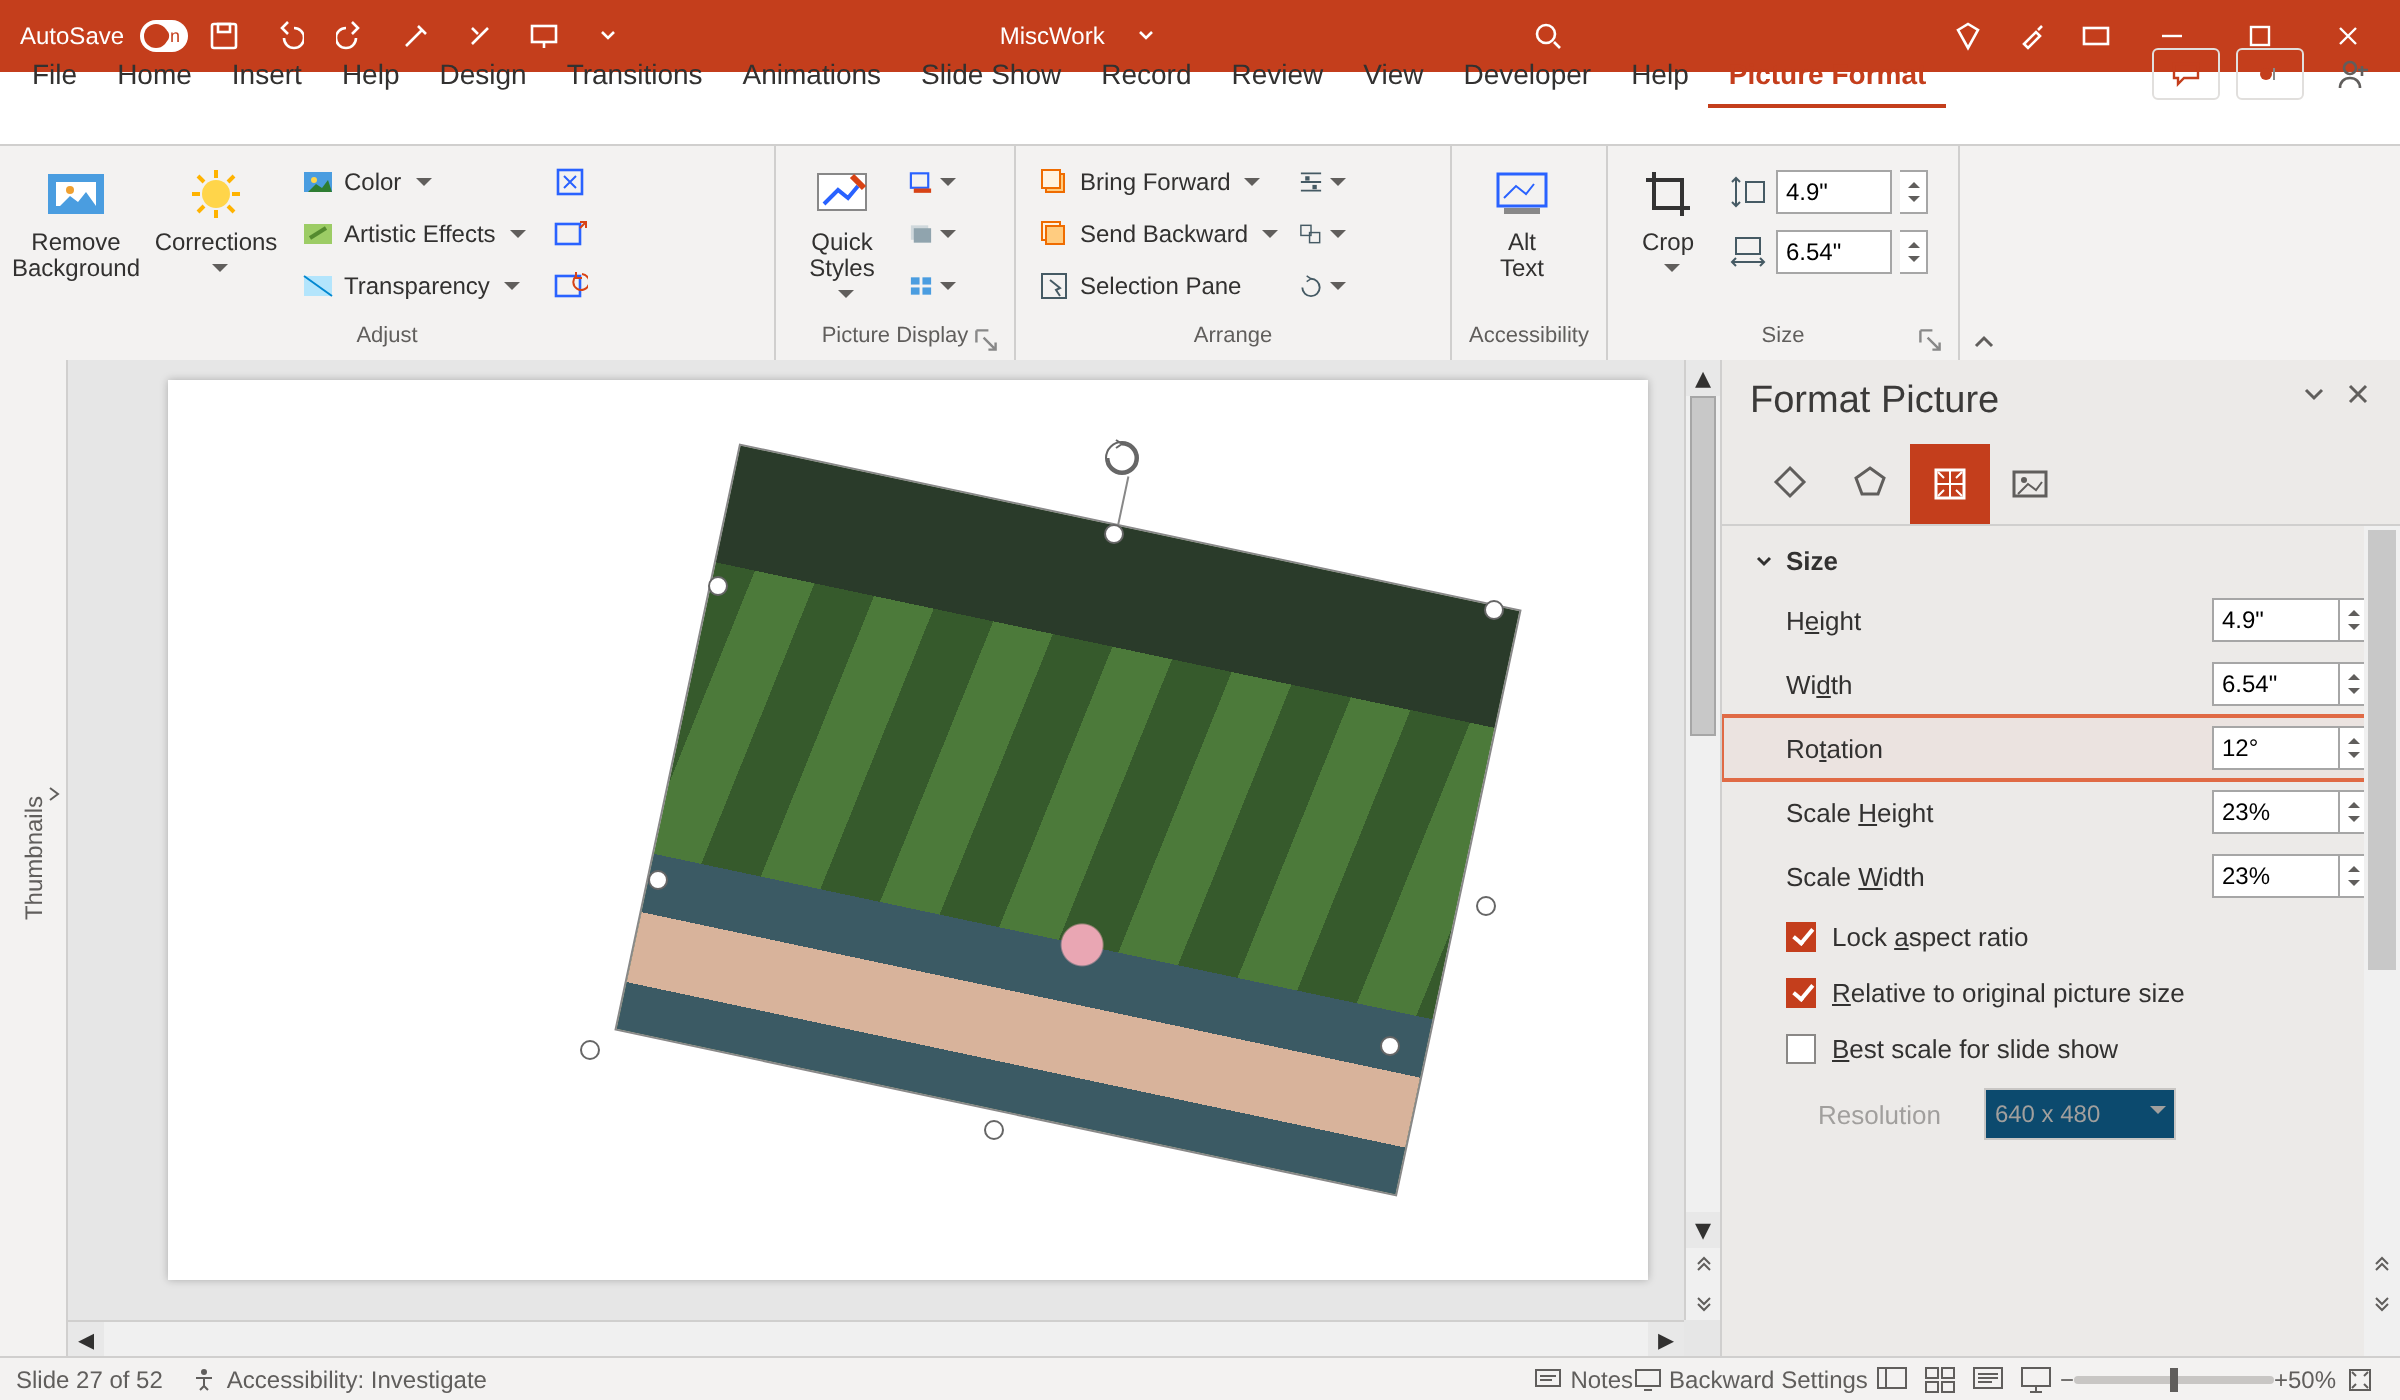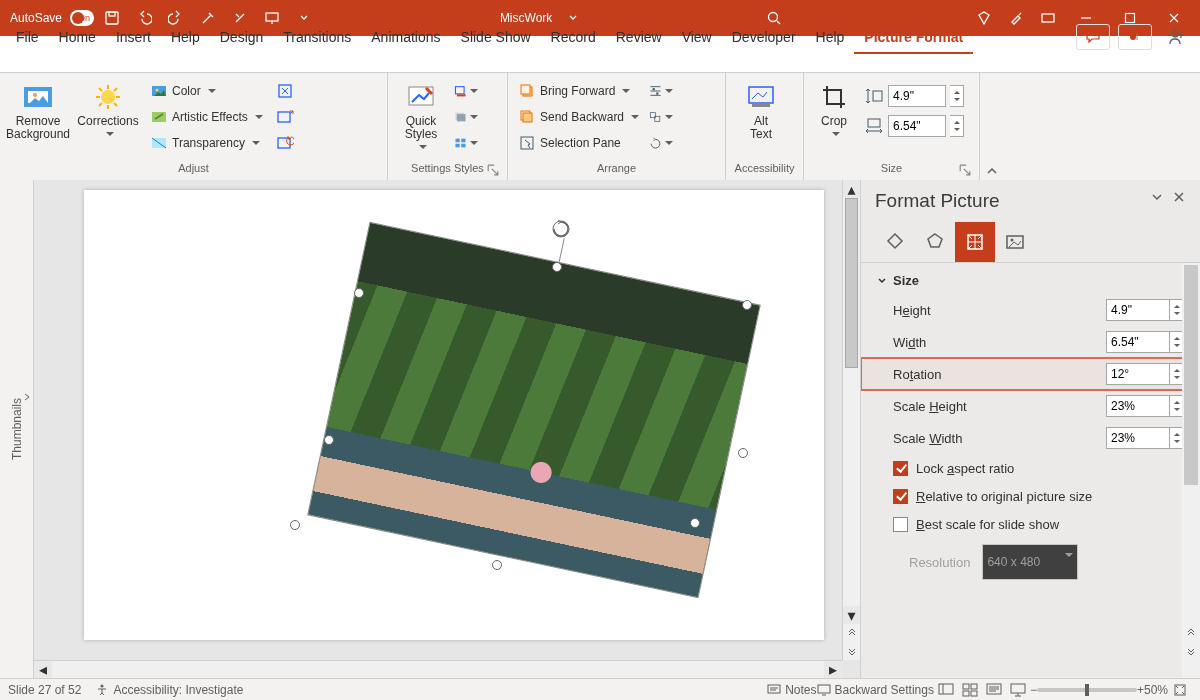--- a/index.html
+++ b/index.html
@@ -93,22 +93,22 @@
   .section-hd{display:flex;align-items:center;gap:6px;padding:10px 16px 6px;font-weight:600;}
   .prop{display:flex;align-items:center;padding:4px 16px 4px 32px;height:32px;}
   .prop .plabel{flex:1;}
   .prop .pval{display:flex;align-items:center;}
   .prop input{width:64px;height:22px;border:1px solid #a6a6a6;background:#fff;font-size:12px;padding:0 4px;}
   .prop.hl{outline:2px solid #e06a45;outline-offset:-1px;background:rgba(224,106,69,.05);}
   .chk{display:flex;align-items:center;gap:8px;padding:4px 16px 4px 32px;height:28px;}
   .chk .box{width:15px;height:15px;border:1px solid #8a8886;background:#fff;display:flex;align-items:center;justify-content:center;}
   .chk .box.checked{background:var(--ppt-red);border-color:var(--ppt-red);}
   .chk .box.checked::after{content:"";width:4px;height:8px;border:solid #fff;border-width:0 2px 2px 0;transform:rotate(40deg) translateY(-1px);}
-  .resrow{display:flex;align-items:center;padding:6px 16px 4px 48px;gap:12px;color:#a19f9d;}
-  .resrow .sel{width:96px;height:36px;border:1px solid #c8c6c4;background:#404040;color:#a19f9d;font-size:12px;display:flex;align-items:center;padding:0 4px;position:relative;}
+  .resrow{display:flex;align-items:center;padding:6px 16px 4px 48px;gap:22px;color:#a19f9d;}
+  .resrow .sel{width:96px;height:26px;border:1px solid #c8c6c4;background:#0c4a6e;color:#a19f9d;font-size:12px;display:flex;align-items:center;padding:0 4px;position:relative;}
   .resrow .sel::after{content:"";position:absolute;right:4px;top:8px;border:4px solid transparent;border-top-color:#a19f9d;}
   u.hot{text-decoration:underline;}
   
   .status{position:absolute;left:0;right:0;bottom:0;height:22px;background:#f3f2f1;border-top:1px solid var(--ribbon-border);display:flex;align-items:center;font-size:12px;color:var(--text-light);padding:0 8px;gap:14px;}
   .status .right{margin-left:auto;display:flex;align-items:center;gap:0;}
   .status .vbtn{width:24px;height:18px;display:flex;align-items:center;justify-content:center;}
   .status .slider{width:100px;height:4px;background:#c8c6c4;position:relative;border-radius:2px;}
   .status .slider .sthumb{position:absolute;top:-4px;left:48px;width:4px;height:12px;background:#605e5c;}
 </style>
 </head>
@@ -356,21 +356,21 @@
         <div class="ico drop">
             <svg width="18" height="16" viewBox="0 0 18 16">
               <rect x="2" y="2" width="6" height="5" fill="#4a9de0"></rect>
               <rect x="10" y="2" width="6" height="5" fill="#4a9de0"></rect>
               <rect x="2" y="9" width="6" height="5" fill="#4a9de0"></rect>
               <rect x="10" y="9" width="6" height="5" fill="#4a9de0"></rect>
             </svg>
           </div>
       </div>
     </div>
-    <div class="label"><span>Settings Styles</span><svg class="dlg" width="10" height="10" viewBox="0 0 10 10">
+    <div class="label"><span>Picture Display</span><svg class="dlg" width="10" height="10" viewBox="0 0 10 10">
           <path d="M1 1h5M1 1v5M4 4l5 5M9 6v3H6" stroke="#888" fill="none"></path>
         </svg></div>
   </div>
 
   <div class="group" style="width:218px">
     <div class="ctrls">
       <div class="smallstack">
         <div class="smallitem drop">
             <span class="ico">
               <svg width="16" height="16" viewBox="0 0 16 16">

